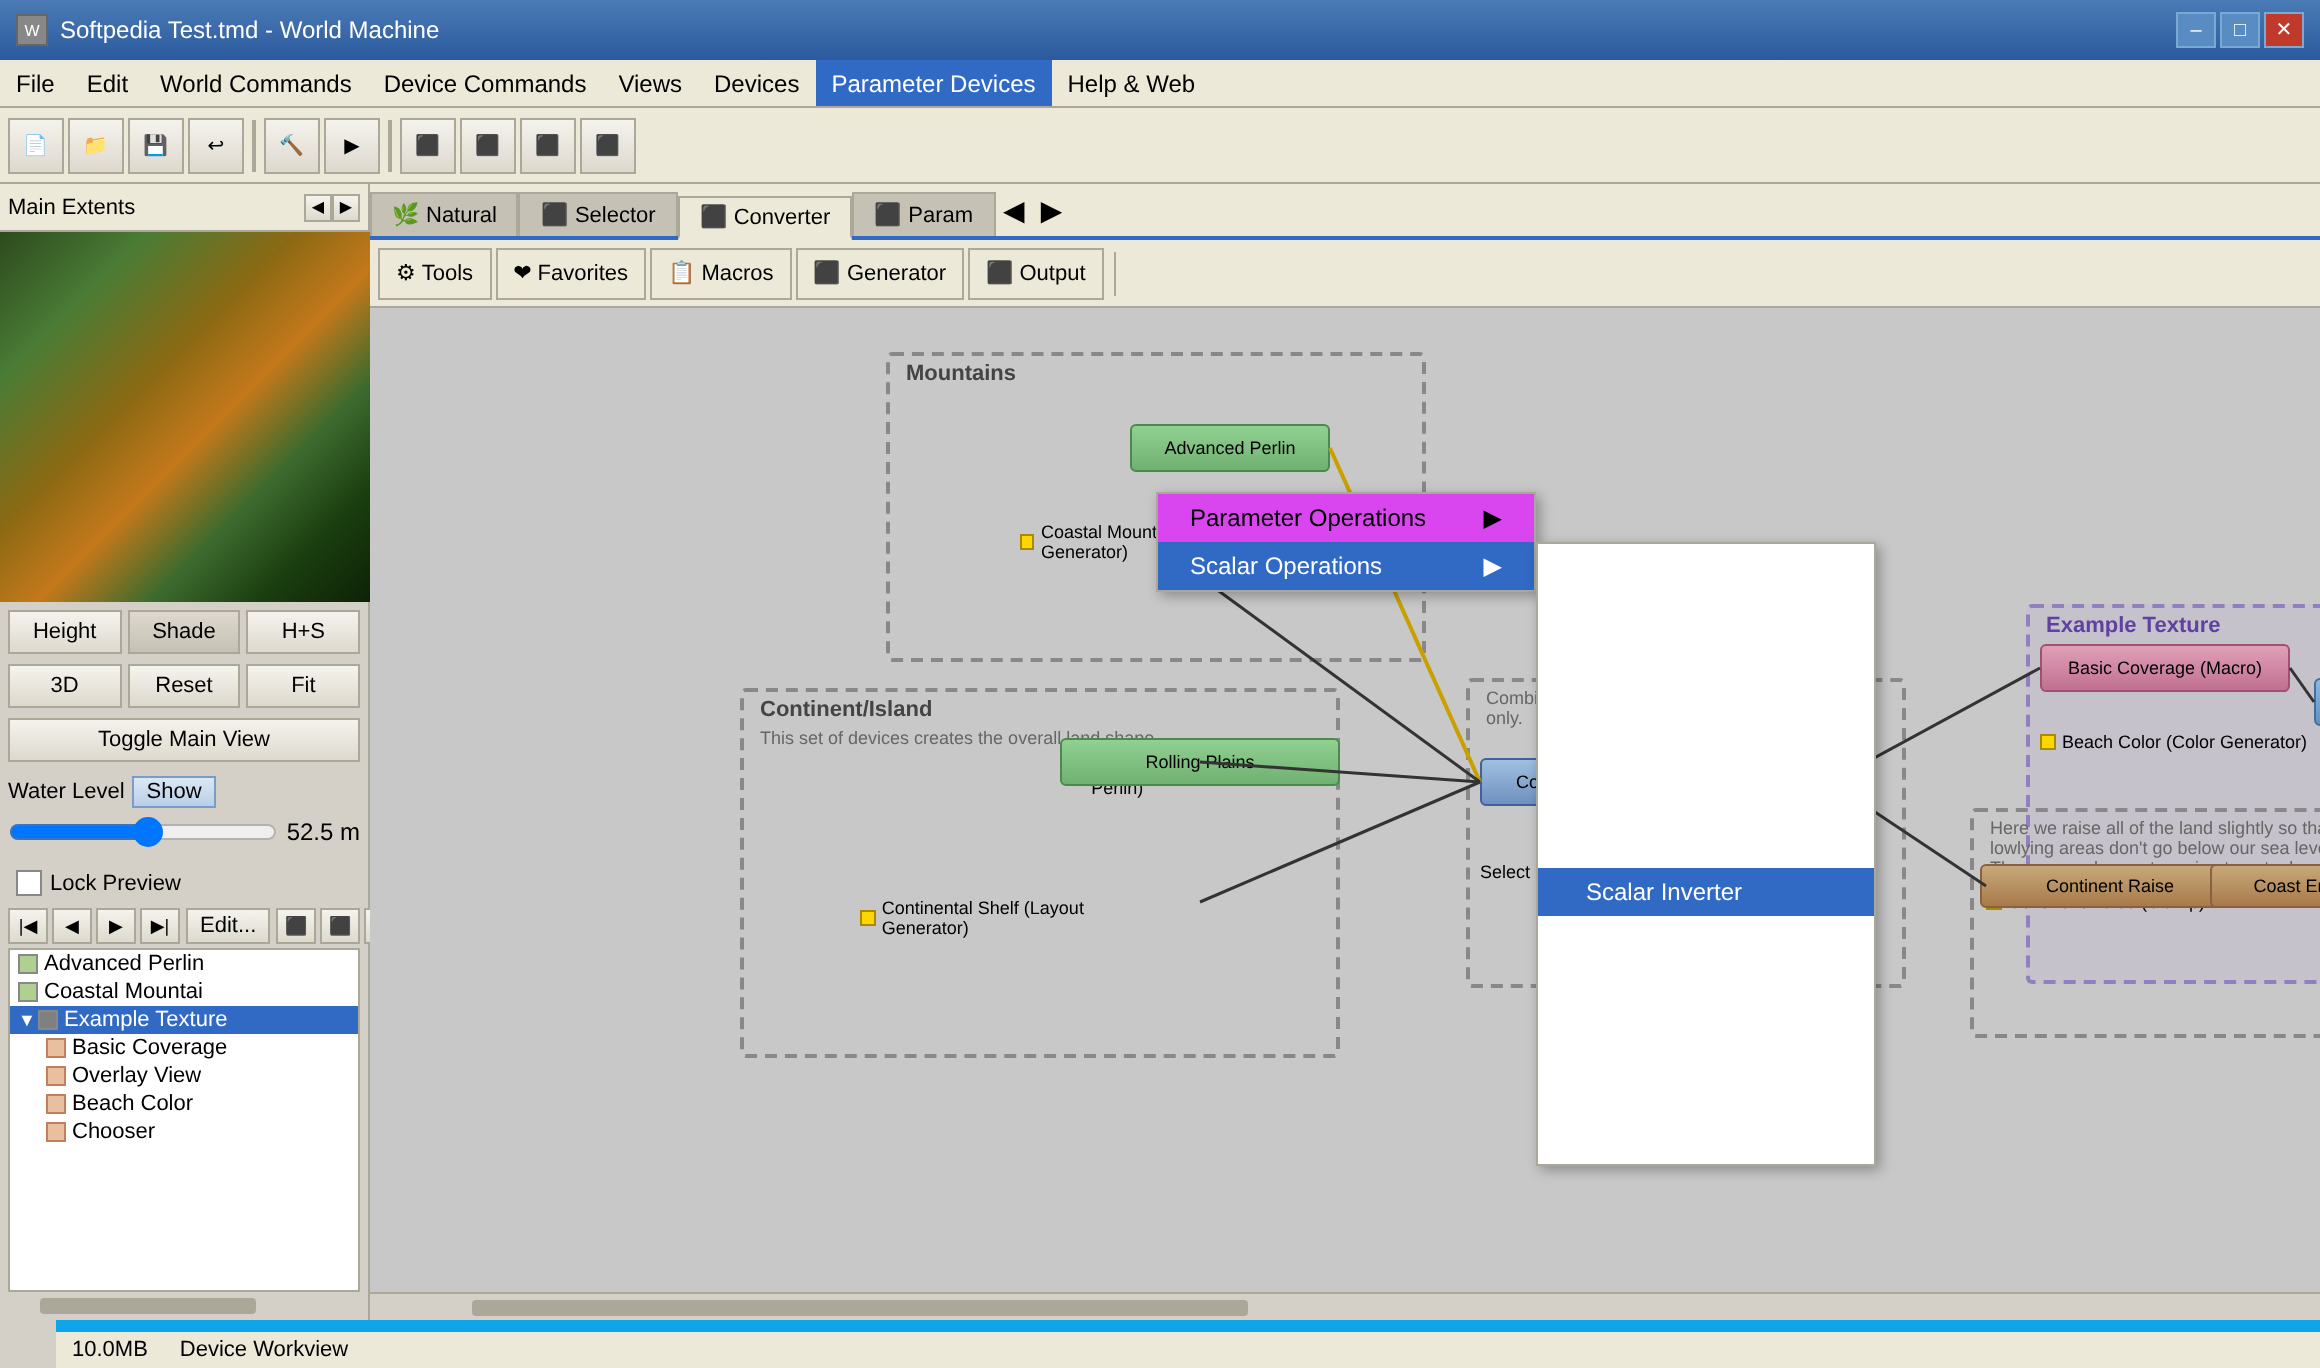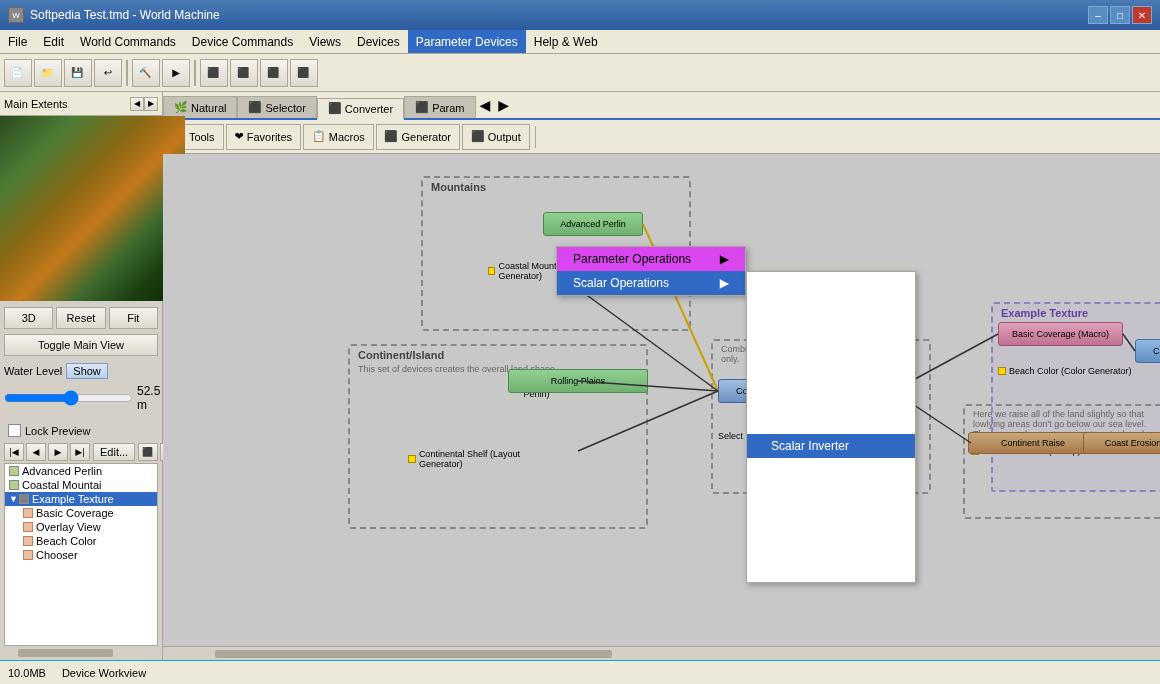--- a/index.html
+++ b/index.html
@@ -20,21 +20,21 @@
 
     
     .toolbar { background: #ece9d8; height: 38px; display: flex; align-items: center; padding: 2px 4px; gap: 2px; border-bottom: 1px solid #aca899; }
     .toolbar-btn { width: 28px; height: 28px; background: linear-gradient(to bottom, #f5f3ed, #ddd9ce); border: 1px solid #aca899; display: flex; align-items: center; justify-content: center; cursor: pointer; font-size: 10px; }
     .toolbar-sep { width: 2px; height: 26px; background: #aca899; margin: 0 2px; }
 
     
     .main-container { display: flex; height: calc(684px - 30px - 24px - 38px - 24px); }
 
     
-    .left-panel { width: 163px; background: #d4d0c8; border-right: 1px solid #aca899; display: flex; flex-direction: column; }
+    .left-panel { width: 185px; background: #d4d0c8; border-right: 1px solid #aca899; display: flex; flex-direction: column; }
     .preview-header { background: #ece9d8; height: 24px; display: flex; align-items: center; padding: 0 4px; border-bottom: 1px solid #aca899; font-size: 11px; }
     .nav-btn { width: 14px; height: 14px; background: linear-gradient(to bottom, #f5f3ed, #ddd9ce); border: 1px solid #aca899; display: flex; align-items: center; justify-content: center; font-size: 8px; cursor: pointer; }
     .preview-canvas { width: 185px; height: 185px; background: #1a2a0a; overflow: hidden; position: relative; }
     .terrain-preview { width: 100%; height: 100%; background: linear-gradient(135deg, #2d4a1e 0%, #4a7c35 20%, #8b6914 40%, #c4781a 55%, #3d6b2e 70%, #1a3d0f 85%, #0d2206 100%); }
     .preview-controls { padding: 4px; display: flex; flex-direction: column; gap: 3px; }
     .btn-row { display: flex; gap: 3px; }
     .ctrl-btn { flex: 1; height: 22px; background: linear-gradient(to bottom, #f5f3ed, #ddd9ce); border: 1px solid #aca899; font-size: 11px; cursor: pointer; display: flex; align-items: center; justify-content: center; }
     .ctrl-btn.active { background: linear-gradient(to bottom, #ddd9ce, #c5c1b5); }
     .set-terrain-btn { width: 100%; height: 22px; background: linear-gradient(to bottom, #f5f3ed, #ddd9ce); border: 1px solid #aca899; font-size: 11px; cursor: pointer; }
     .btn-3d-row { display: flex; gap: 3px; margin-top: 2px; }
@@ -71,21 +71,21 @@
 
     
     .secondary-toolbar { background: #ece9d8; height: 34px; display: flex; align-items: center; padding: 2px 4px; gap: 2px; border-bottom: 1px solid #aca899; overflow: hidden; }
     .sec-tab { padding: 2px 8px; font-size: 11px; background: #ece9d8; border: 1px solid #aca899; cursor: pointer; display: flex; align-items: center; gap: 3px; height: 26px; }
     .sec-sep { width: 1px; height: 22px; background: #aca899; margin: 0 3px; }
 
     
     .canvas-area { flex: 1; background: #c8c8c8; position: relative; overflow: hidden; }
 
     
-    .statusbar { background: #ece9d8; height: 24px; display: flex; align-items: center; padding: 0 8px; font-size: 11px; border-top: 1px solid #0ea5e9; gap: 16px; }
+    .statusbar { background: #ece9d8; height: 24px; display: flex; align-items: center; padding: 0 8px; font-size: 11px; border-top: 6px solid #0ea5e9; gap: 16px; margin-left: 28px; }
 
     
     .hscroll { height: 14px; background: #d4d0c8; display: flex; align-items: center; padding: 0 2px; }
 
     
     .param-menu-container { position: absolute; top: 92px; left: 393px; z-index: 200; }
     .param-main-menu { background: #d946ef; border: 1px solid #aca899; box-shadow: 2px 2px 6px rgba(0,0,0,0.3); min-width: 190px; }
     .param-menu-item { padding: 5px 16px; font-size: 12px; cursor: pointer; display: flex; align-items: center; justify-content: space-between; white-space: nowrap; }
     .param-menu-item.highlighted { background: #316ac5; color: white; }
     .scalar-submenu { position: absolute; left: 190px; top: 25px; background: white; border: 1px solid #aca899; box-shadow: 2px 2px 6px rgba(0,0,0,0.3); min-width: 170px; }
@@ -143,20 +143,25 @@
     <div class="preview-header">
       <span>Main Extents</span>
       <div style="flex:1"></div>
       <div class="nav-btn">◀</div>
       <div class="nav-btn">▶</div>
     </div>
     <div class="preview-canvas">
       <div class="terrain-preview"></div>
     </div>
     <div class="preview-controls">
+      <div class="btn-row">
+        <button class="ctrl-btn">Height</button>
+        <button class="ctrl-btn active">Shade</button>
+        <button class="ctrl-btn">H+S</button>
+      </div>
       <div class="btn-3d-row">
         <button class="ctrl-btn">3D</button>
         <button class="ctrl-btn">Reset</button>
         <button class="ctrl-btn">Fit</button>
       </div>
       <button class="toggle-btn">Toggle Main View</button>
       <div class="water-level">
         <span>Water Level</span>
         <button class="water-show-btn">Show</button>
       </div>

